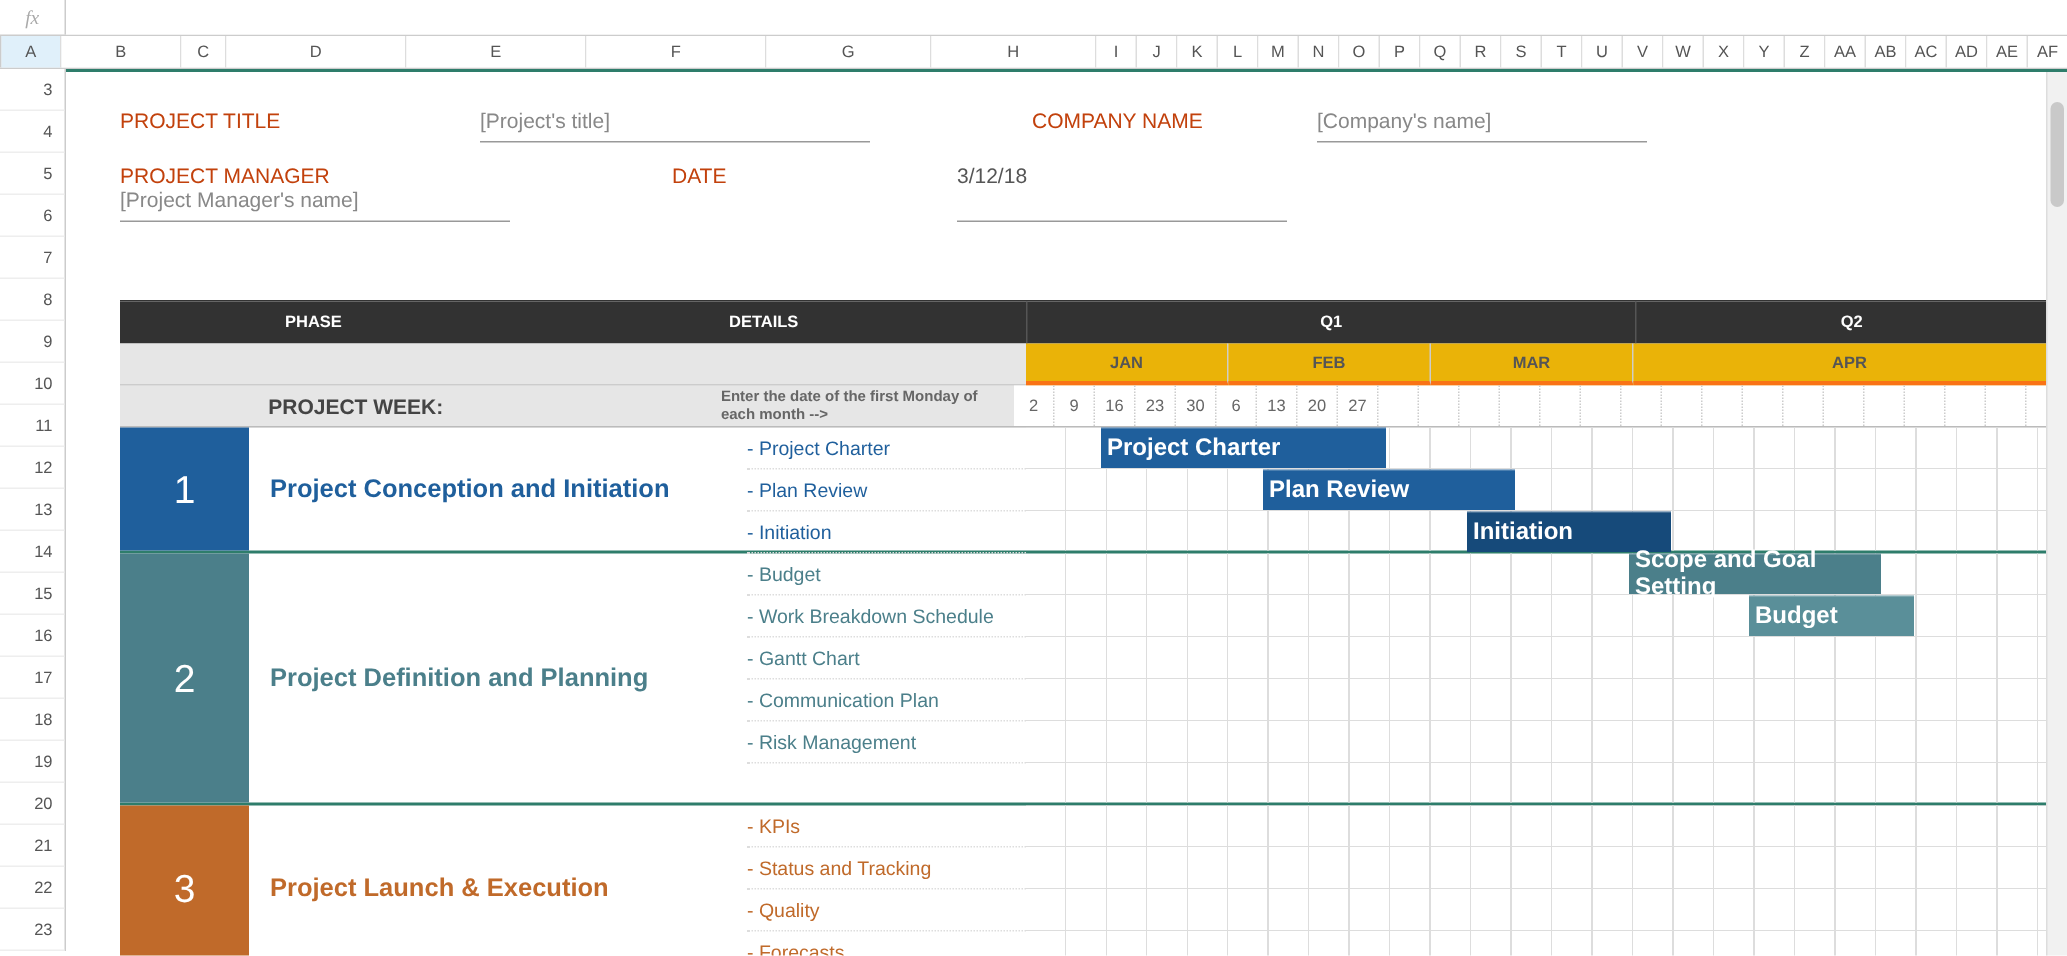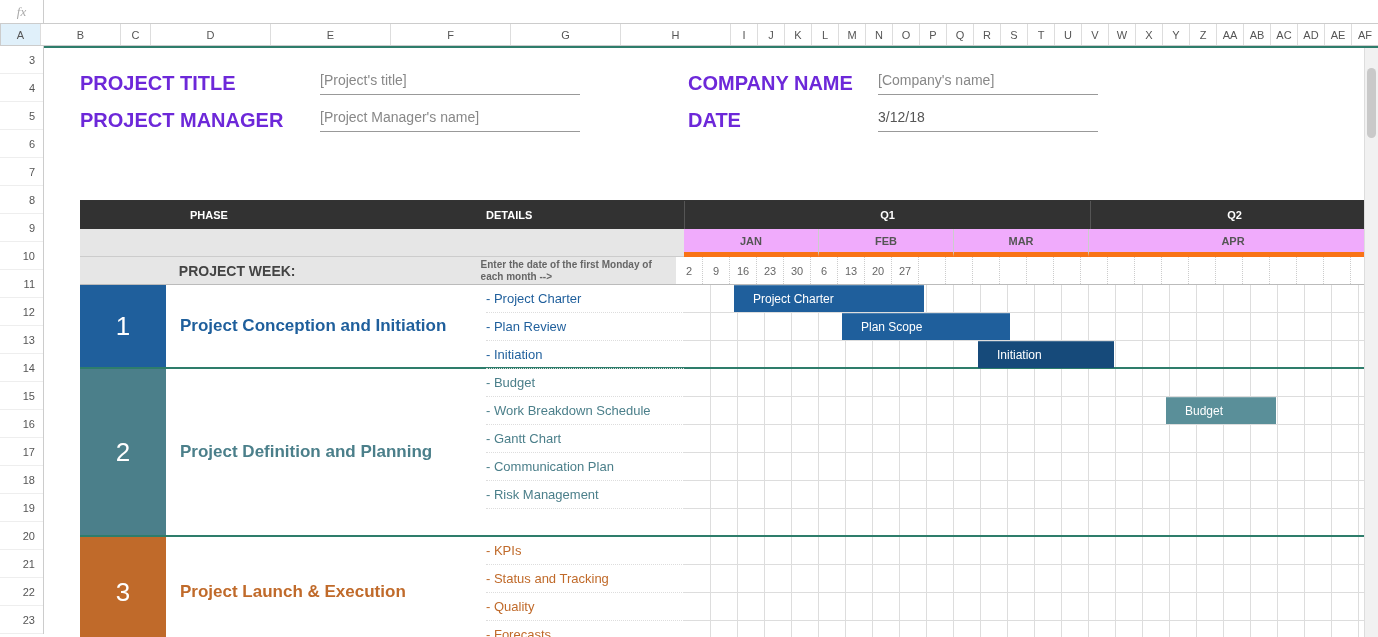--- a/index.html
+++ b/index.html
@@ -72,21 +72,21 @@
     position:relative;
     flex:1;
     border-top:2px solid #2e7d6b; 
   }
 
   
   .meta {
     position:absolute; top:24px; left:36px; right:0;
   }
   .meta-row { display:flex;  gap:0; }
-  .meta-label { width:240px; font-weight:bold; font-size:20px; color:#6d28d9;}
+  .meta-label { width:240px; font-weight:normal; font-size:14px; color:#c2410c;}
   .meta-value { width:260px; font-size:14px; color:#888; border-bottom:1px solid #999; padding-bottom:6px;}
   .meta-block { margin-right:68px; }
   .meta-block2 { margin-left:40px; }
   .meta-row + .meta-row { margin-top:14px; }
   .meta-value.solid { color:#555; }
 
   
   .gantt {
     position:absolute;
     top:152px;
@@ -112,22 +112,22 @@
   .g-months {
     display:flex;
     height:28px;
     font-size:11px;
     font-weight:bold;
     color:#555;
   }
   .g-months .left-pad { width:604px; background:#e6e6e6; border-bottom:1px solid #ccc;}
   .month {
     display:flex; align-items:center; justify-content:center;
-    border-right:1px solid #ccc; border-bottom:5px solid #f97316;
-    background:#f0abfc;
+    border-right:1px solid #ccc; border-bottom:3px solid #f97316;
+    background:#eab308;
     width:135px;
   }
 
   
   .g-weekrow { display:flex; height:28px; font-size:11px; color:#777; background:#e6e6e6; border-bottom:1px solid #bbb;}
   .g-weekrow .pw-ph { width:86px; }
   .g-weekrow .pw-label { width:320px; display:flex; align-items:center; font-weight:bold; font-size:14px; color:#444; padding-left:14px;}
   .g-weekrow .pw-hint { width:198px; display:flex; align-items:center; font-size:10px; line-height:12px; color:#666; font-weight:bold; padding-right:10px;}
   .week-cells { display:flex; flex:1; background:#fff;}
   .week { width:27px; display:flex; align-items:center; justify-content:center; border-right:1px dotted #ccc; font-size:11px; color:#666;}
@@ -150,40 +150,41 @@
   .phase.p1 .title { color:#1f5f9c; }
   .phase.p2 .title { color:#4b7f8a; }
   .phase.p3 .title { color:#c06a2a; }
   .phase .details {
     width:198px;
   }
   .detail-row {
     height:28px; display:flex; align-items:center;
     font-size:13px; padding-left:0;
     border-bottom:1px dotted #ddd;
+    margin-left:12px;
   }
   .phase.p1 .detail-row { color:#1f5f9c; }
   .phase.p2 .detail-row { color:#4b7f8a; }
   .phase.p3 .detail-row { color:#c06a2a; }
 
   .phase .timeline {
     flex:1; position:relative;
     background-image:
       repeating-linear-gradient(to right, transparent, transparent 26px, #ddd 26px, #ddd 27px);
   }
   .phase .timeline::before{
     content:""; position:absolute; inset:0;
     background-image:
       repeating-linear-gradient(to bottom, transparent, transparent 27px, #ddd 27px, #ddd 28px);
   }
   .bar {
     position:absolute;
     height:27px;
-    color:#fff; font-size:12px; font-weight:normal;
-    display:flex; align-items:center; padding-left:19px;
+    color:#fff; font-size:16px; font-weight:bold;
+    display:flex; align-items:center; padding-left:4px;
     border-top:1px solid rgba(255,255,255,.2);
   }
   .bar.blue { background:#1f5f9c; }
   .bar.blue-dk { background:#164a7a; }
   .bar.teal { background:#4b7f8a; }
   .bar.teal-lt { background:#5a8f99; }
 
   
   .vscroll {
     position:absolute; top:48px; right:0; width:14px; bottom:0;
@@ -273,21 +274,21 @@
         <div class="meta-block" style="display:flex;">
           <div class="meta-label">PROJECT TITLE</div>
           <div class="meta-value">[Project's title]</div>
         </div>
         <div class="meta-block2" style="display:flex;">
           <div class="meta-label" style="width:190px;">COMPANY NAME</div>
           <div class="meta-value" style="width:220px;">[Company's name]</div>
         </div>
       </div>
       <div class="meta-row">
-        <div class="meta-block" style="display:flex;">
+        <div class="meta-block" style="display:flex;flex-direction:column;">
           <div class="meta-label">PROJECT MANAGER</div>
           <div class="meta-value">[Project Manager's name]</div>
         </div>
         <div class="meta-block2" style="display:flex;">
           <div class="meta-label" style="width:190px;">DATE</div>
           <div class="meta-value solid" style="width:220px;">3/12/18</div>
         </div>
       </div>
     </div>
 
@@ -345,35 +346,36 @@
           <div class="phase p1" style="height: 84px;">
             <div class="num">1</div>
             <div class="title">Project Conception and Initiation</div>
             <div class="details">
               <div class="detail-row">- Project Charter</div>
               <div class="detail-row">- Plan Review</div>
               <div class="detail-row">- Initiation</div>
             </div>
             <div class="timeline">
               <div class="bar blue" style="top: 0px; left: 50px; width: 190px;">Project Charter</div>
-              <div class="bar blue" style="top: 28px; left: 158px; width: 168px;">Plan Scope</div>
+              <div class="bar blue" style="top: 28px; left: 158px; width: 168px;">Plan Review</div>
               <div class="bar blue-dk" style="top: 56px; left: 294px; width: 136px;">Initiation</div>
             </div>
           </div>
           <div class="phase p2" style="height: 168px;">
             <div class="num">2</div>
             <div class="title">Project Definition and Planning</div>
             <div class="details">
               <div class="detail-row">- Budget</div>
               <div class="detail-row">- Work Breakdown Schedule</div>
               <div class="detail-row">- Gantt Chart</div>
               <div class="detail-row">- Communication Plan</div>
               <div class="detail-row">- Risk Management</div>
             </div>
             <div class="timeline">
+              <div class="bar teal" style="top: 0px; left: 402px; width: 168px;">Scope and Goal Setting</div>
               <div class="bar teal-lt" style="top: 28px; left: 482px; width: 110px;">Budget</div>
             </div>
           </div>
           <div class="phase p3" style="height: 112px;">
             <div class="num">3</div>
             <div class="title">Project Launch &amp; Execution</div>
             <div class="details">
               <div class="detail-row">- KPIs</div>
               <div class="detail-row">- Status and Tracking</div>
               <div class="detail-row">- Quality</div>

